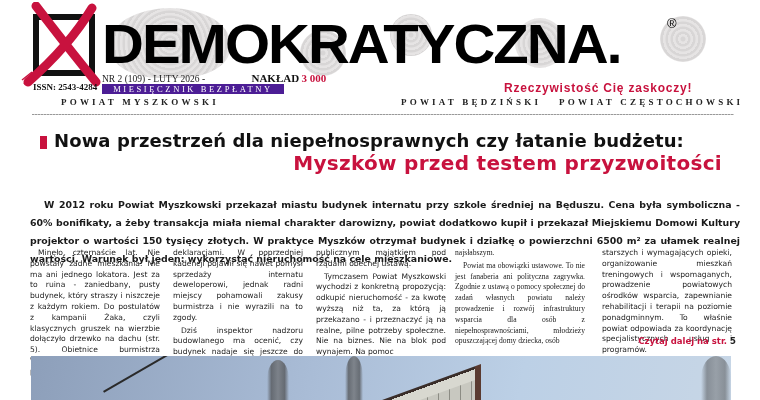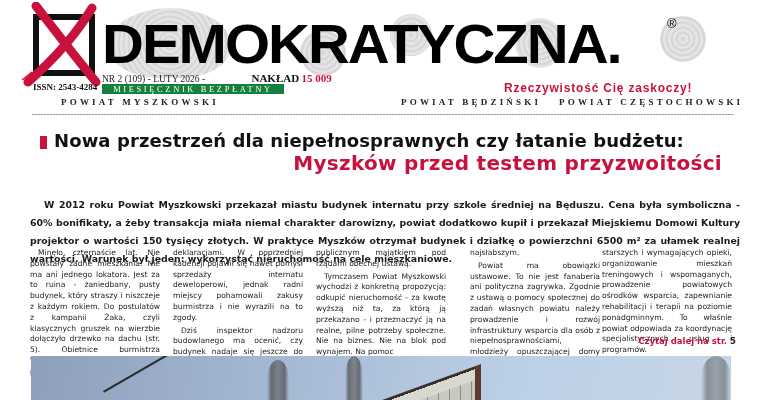--- a/index.html
+++ b/index.html
@@ -21,21 +21,21 @@
     position: absolute; left: 102px; top: 15px;
     font-family: "Liberation Sans", sans-serif; font-weight: 900;
     font-size: 58px; letter-spacing: -2px; line-height: 60px; color: #000;
     transform: scaleY(0.95); transform-origin: top left;
   }
   .reg { position: absolute; left: 667px; top: 16px; font-size: 13px; color: #000; font-family: "Liberation Sans", sans-serif; }
   .issn { position: absolute; left: 33px; top: 82px; font-family: "Liberation Serif", serif; font-weight: bold; font-size: 9px; color: #111; }
   .issue-line { position: absolute; left: 102px; top: 72px; font-family: "Liberation Serif", serif; font-size: 9.5px; color: #222; white-space: nowrap; }
   .issue-line .naklad { font-weight: bold; font-size: 11px; color: #111; margin-left: 44px; }
   .issue-line .naklad-num { font-weight: bold; font-size: 11px; color: #c8123e; }
-  .free-band { position: absolute; left: 102px; top: 84px; width: 182px; height: 10px; background: #15803d;
+  .free-band { position: absolute; left: 102px; top: 84px; width: 182px; height: 10px; background: #4c1d95;
     color: #fff; font-family: "Liberation Serif", serif; font-size: 8.5px; letter-spacing: 2.6px; text-align: center; line-height: 10px; }
   .tagline { position: absolute; left: 504px; top: 81px; font-family: Liberation Sans, sans-serif; font-weight: bold;
     font-size: 12px; letter-spacing: 0.8px; color: #c8123e; white-space: nowrap; }
 
   
   .districts { position: absolute; left: 33px; top: 97px; width: 700px; height: 14px; }
   .district { position: absolute; top: 0; font-family: "Liberation Serif", serif; font-weight: bold; font-size: 9px;
     letter-spacing: 3.2px; color: #222; white-space: nowrap; }
   .d1 { left: 0px; padding-left: 28px; } .d2 { left: 177px; } .d3 { left: 368px; } .d4 { left: 526px; }
   .rule { position: absolute; left: 32px; top: 114px; width: 702px; height: 1px;
@@ -51,21 +51,21 @@
   
   .lead { position: absolute; left: 30px; top: 196px; width: 710px; font-family: "DejaVu Sans", sans-serif;
     font-weight: bold; font-size: 9.4px; line-height: 18px; color: #1a1a1a; text-align: justify; text-indent: 14px; }
 
   
   .columns { position: absolute; left: 30px; top: 248px; width: 706px; height: 100px; }
   .col { position: absolute; top: 0; width: 130px; font-family: "DejaVu Sans", sans-serif; font-size: 7.6px;
     line-height: 10.8px; color: #222; text-align: justify; }
   .col p { margin-bottom: 2px; }
   .col p.ind { text-indent: 8px; }
-  .c1 { left: 0px; } .c2 { left: 143px; } .c3 { left: 286px; } .c4 { left: 440px; } .c5 { left: 572px; }
+  .c1 { left: 0px; } .c2 { left: 143px; } .c3 { left: 286px; } .c4 { left: 425px; font-family: Liberation Serif, serif; } .c5 { left: 572px; }
   .read-more { position: absolute; right: 0px; top: 88px; font-family: "DejaVu Sans", sans-serif; font-weight: bold;
     font-size: 8.5px; color: #c8123e; white-space: nowrap; padding-left: 23px; }
   .read-more .pg { color: #222; }
 
   
   .photo { position: absolute; left: 31px; top: 356px; width: 700px; height: 44px; overflow: hidden;
     background: linear-gradient(100deg, #8d9fba 0%, #a9bcd6 40%, #bcd0e6 70%, #c7d6e6 100%); }
   .wire { position: absolute; left: 150px; top: -10px; width: 2px; height: 90px; background: #2a2a2a;
     transform: rotate(60deg); transform-origin: top left; }
   .tree { position: absolute; bottom: 0; width: 22px; background: linear-gradient(90deg, transparent 0, #4a4a4a 20%, #6a6a6a 50%, #4a4a4a 80%, transparent 100%);
@@ -94,21 +94,21 @@
     <path d="M4 82 L 14 74" stroke="#c8123e" stroke-width="2" fill="none"></path>
     <path d="M2 78 L 12 70" stroke="#c8123e" stroke-width="1.5" fill="none"></path>
   </svg>
 
   <div class="title">DEMOKRATYCZNA.</div>
   <div class="reg">®</div>
 
   <div class="issn">ISSN: 2543-4284</div>
   <div class="issue-line">
     <span>NR 2 (109) - LUTY 2026 - </span><span class="naklad">NAKŁAD</span>
-    <span class="naklad-num">15 009</span>
+    <span class="naklad-num">3 000</span>
   </div>
   <div class="free-band">MIESIĘCZNIK BEZPŁATNY</div>
   <div class="tagline">Rzeczywistość Cię zaskoczy!</div>
 </header>
 
 <nav class="districts">
   <span class="district d1">POWIAT MYSZKOWSKI</span>
   <span class="district d4">POWIAT CZĘSTOCHOWSKI</span>
   <span class="district d3">POWIAT BĘDZIŃSKI</span>
 </nav>

